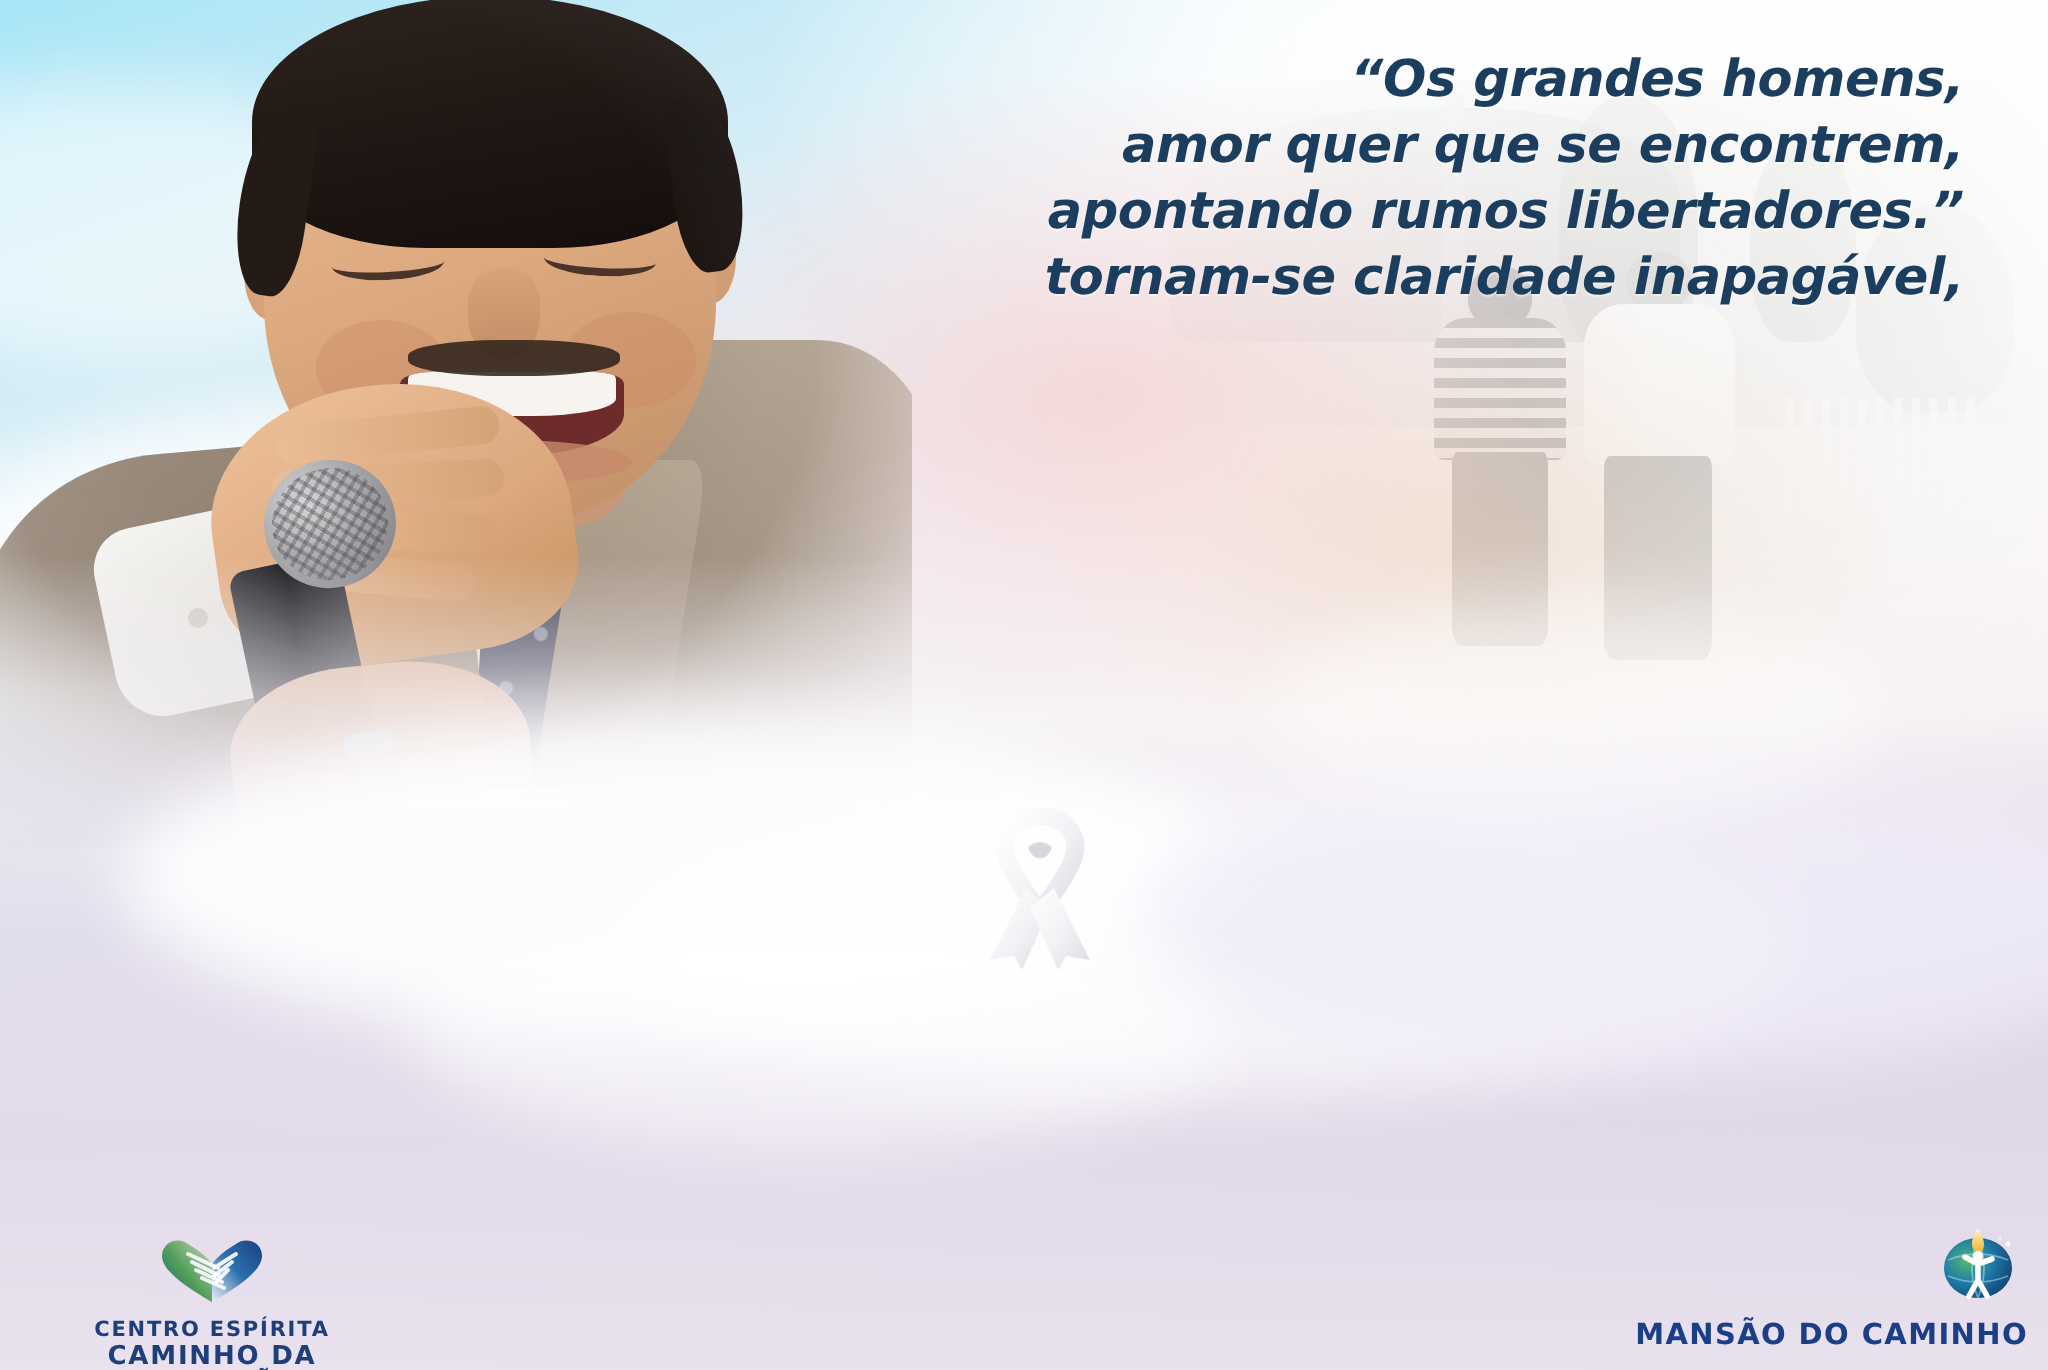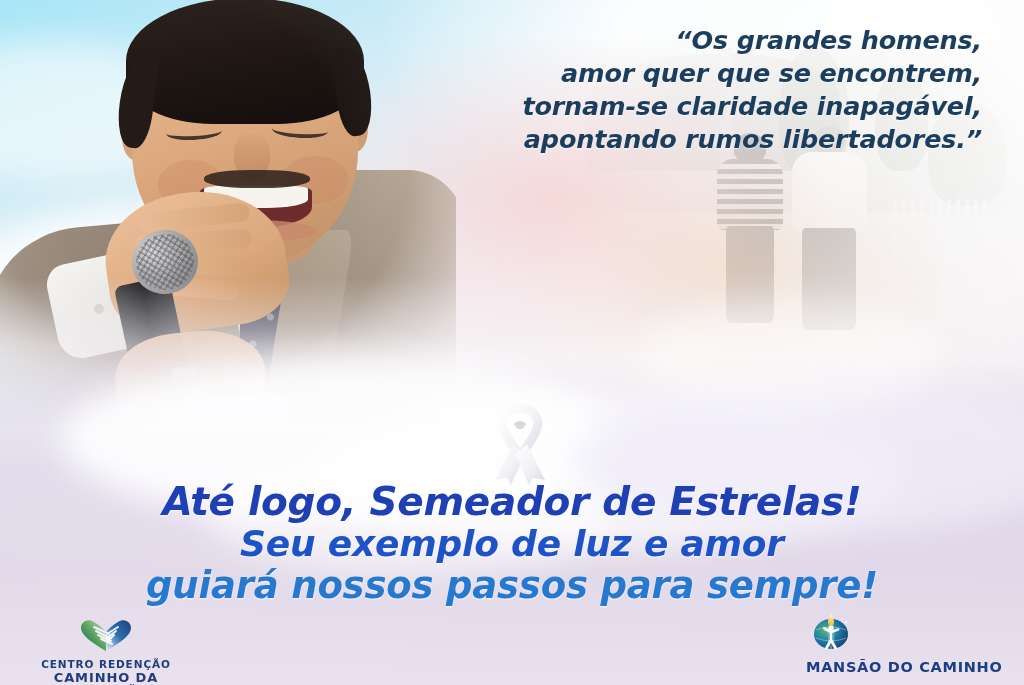--- a/index.html
+++ b/index.html
@@ -175,21 +175,21 @@
   .hl{display:block;white-space:nowrap;}
   .hl1{font-size:39px;color:#1f3fb4;letter-spacing:-.3px;
        text-shadow:0 1px 2px rgba(255,255,255,.75);margin-bottom:5px;}
   .hl2{font-size:36px;color:#1d53c6;letter-spacing:-.2px;
        text-shadow:0 1px 2px rgba(255,255,255,.75);margin-bottom:5px;}
   .hl3{font-size:37px;color:#2679cf;letter-spacing:-.2px;
        text-shadow:0 1px 2px rgba(255,255,255,.75);}
 
   
   .logo-left{position:absolute;left:8px;top:618px;width:196px;text-align:center;}
-  .logo-right{position:absolute;right:10px;top:612px;width:208px;text-align:left;}
+  .logo-right{position:absolute;right:10px;top:612px;width:208px;text-align:right;}
   .logo-left .l1,.logo-left .l2{
     font-family:"DejaVu Sans", sans-serif;font-weight:bold;color:#1e3f7a;
     letter-spacing:.9px;line-height:1.12;}
   .logo-left .l1{font-size:10.5px;}
   .logo-left .l2{font-size:13px;}
   .logo-right .r1{
     font-family:"DejaVu Sans", sans-serif;font-weight:bold;color:#1a3f86;
     font-size:14.5px;letter-spacing:.7px;margin-top:1px;}
   .ico{display:block;margin:0 auto 3px;}
 </style>
@@ -276,45 +276,40 @@
   <div class="bg-lilac-bottom"></div>
   <div class="cloud c2"></div>
   <div class="cloud c3"></div>
   <div class="cloud c5"></div>
   <div class="cloud c6"></div>
   <div class="cloud c7"></div>
 
   <div class="quote">
     <span class="ln">“Os grandes homens,</span>
     <span class="ln">amor quer que se encontrem,</span>
+    <span class="ln">apontando rumos libertadores.”</span>
     <span class="ln">tornam-se claridade inapagável,</span>
-    <span class="ln">apontando rumos libertadores.”</span>
   </div>
 
   <div class="ribbon">
     <svg width="66" height="82" viewBox="0 0 66 82" aria-hidden="true">
       <defs>
         <linearGradient id="rb" x1="0" y1="0" x2="1" y2="1">
           <stop offset="0" stop-color="#ffffff"></stop>
           <stop offset="0.55" stop-color="#f2f1f5"></stop>
           <stop offset="1" stop-color="#dcdae3"></stop>
         </linearGradient>
       </defs>
       <path d="M33 4 C20 4 13 14 16 24 C18 31 27 44 33 52 C39 44 48 31 50 24 C53 14 46 4 33 4 Z" fill="none" stroke="url(#rb)" stroke-width="9" stroke-linejoin="round"></path>
       <path d="M26 40 L8 76 L20 74 L24 81 L38 50 Z" fill="url(#rb)"></path>
       <path d="M40 40 L58 76 L46 74 L42 81 L28 50 Z" fill="url(#rb)"></path>
       <path d="M27 20 C30 27 36 27 39 20 C36 16 30 16 27 20 Z" fill="#b9b6c2" opacity="0.55"></path>
     </svg>
   </div>
 
-  <div class="headline">
-    <span class="hl hl1">Até logo, Semeador de Estrelas!</span>
-    <span class="hl hl2">Seu exemplo de luz e amor</span>
-    <span class="hl hl3">guiará nossos passos para sempre!</span>
-  </div>
 
   <div class="logo-left">
     <span class="ico">
       <svg width="56" height="34" viewBox="0 0 56 34" aria-hidden="true">
         <defs>
           <linearGradient id="hl" x1="0" y1="1" x2="1" y2="0">
             <stop offset="0" stop-color="#1c5f8e"></stop>
             <stop offset="0.45" stop-color="#4e9b57"></stop>
             <stop offset="1" stop-color="#cdd8c0"></stop>
           </linearGradient>
@@ -323,21 +318,21 @@
             <stop offset="0.5" stop-color="#2c6fae"></stop>
             <stop offset="1" stop-color="#eef2f6"></stop>
           </linearGradient>
         </defs>
         <path d="M28 33 C14 25 3 17 3 10 C3 3 11 0 16 4 C21 7 25 10 28 14 Z" fill="url(#hl)"></path>
         <path d="M28 33 C42 25 53 17 53 10 C53 3 45 0 40 4 C35 7 31 10 28 14 Z" fill="url(#hr)"></path>
         <path d="M16 9 L31 16 M18 13 L32 20 M20 17 L33 23 M23 21 L34 26" stroke="#f6f8fa" stroke-width="2" stroke-linecap="round" fill="none" opacity="0.95"></path>
         <path d="M40 9 L29 16 M38 13 L29 20 M36 17 L30 23" stroke="#ffffff" stroke-width="2" stroke-linecap="round" fill="none" opacity="0.9"></path>
       </svg>
     </span>
-    <div class="l1">CENTRO REDENÇÃO</div>
+    <div class="l1">CENTRO ESPÍRITA</div>
     <div class="l2">CAMINHO DA REDENÇÃO</div>
   </div>
 
   <div class="logo-right">
     <span class="ico">
       <svg width="50" height="40" viewBox="0 0 50 40" aria-hidden="true">
         <defs>
           <radialGradient id="gl" cx="0.34" cy="0.38" r="0.78">
             <stop offset="0" stop-color="#56b870"></stop>
             <stop offset="0.45" stop-color="#1f7fa8"></stop>

